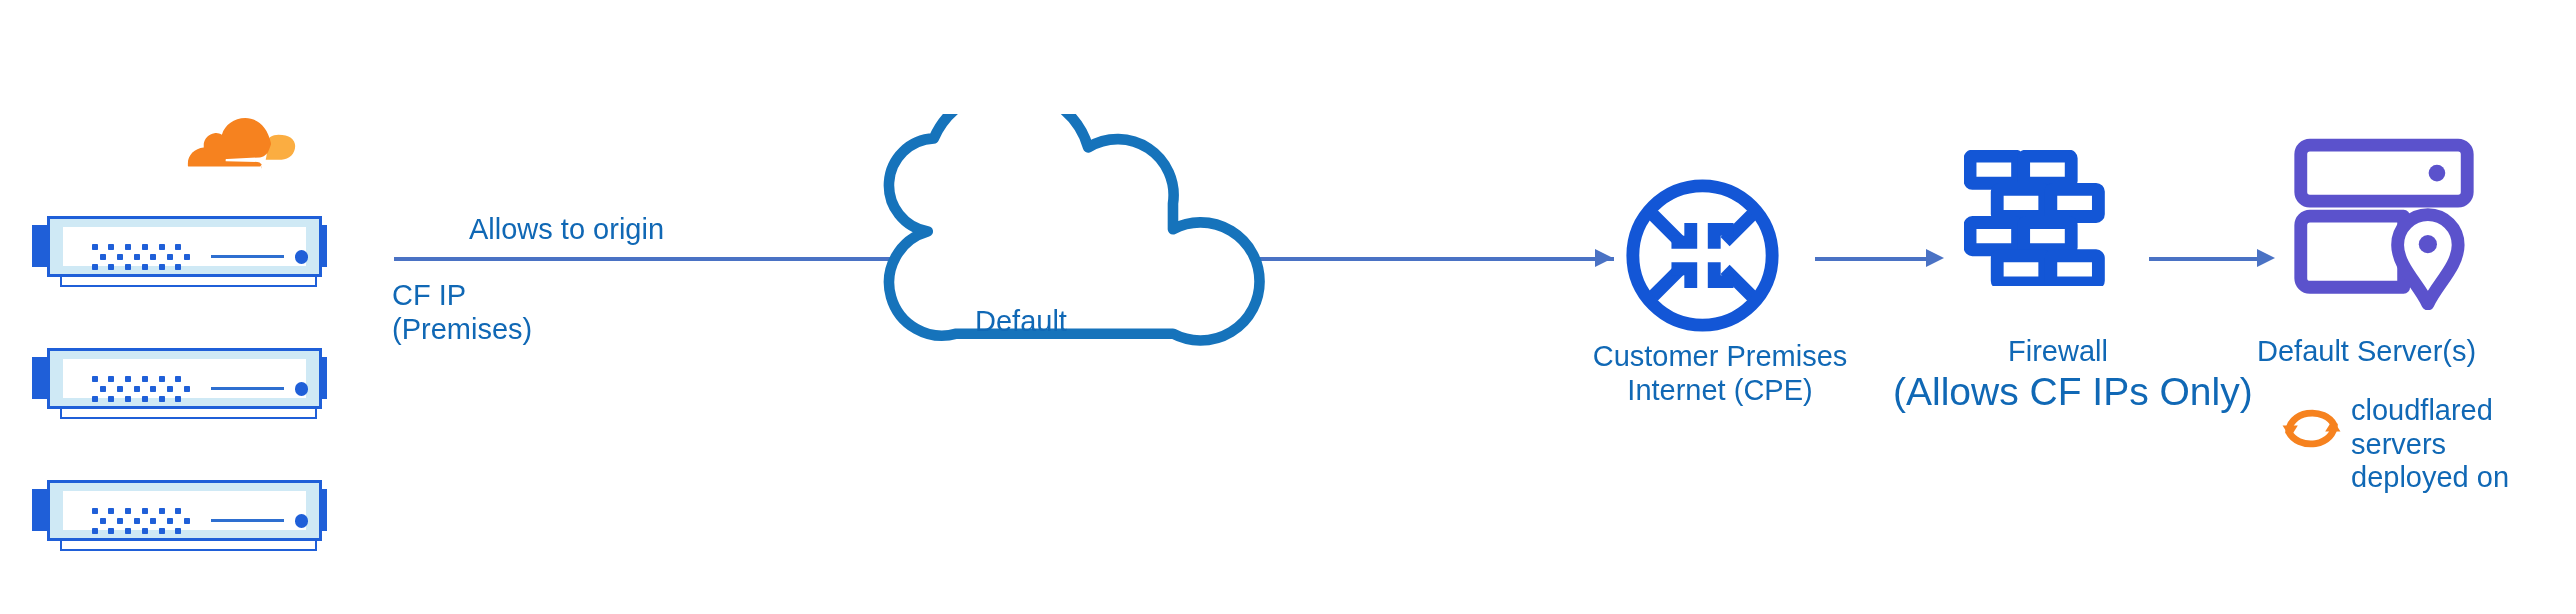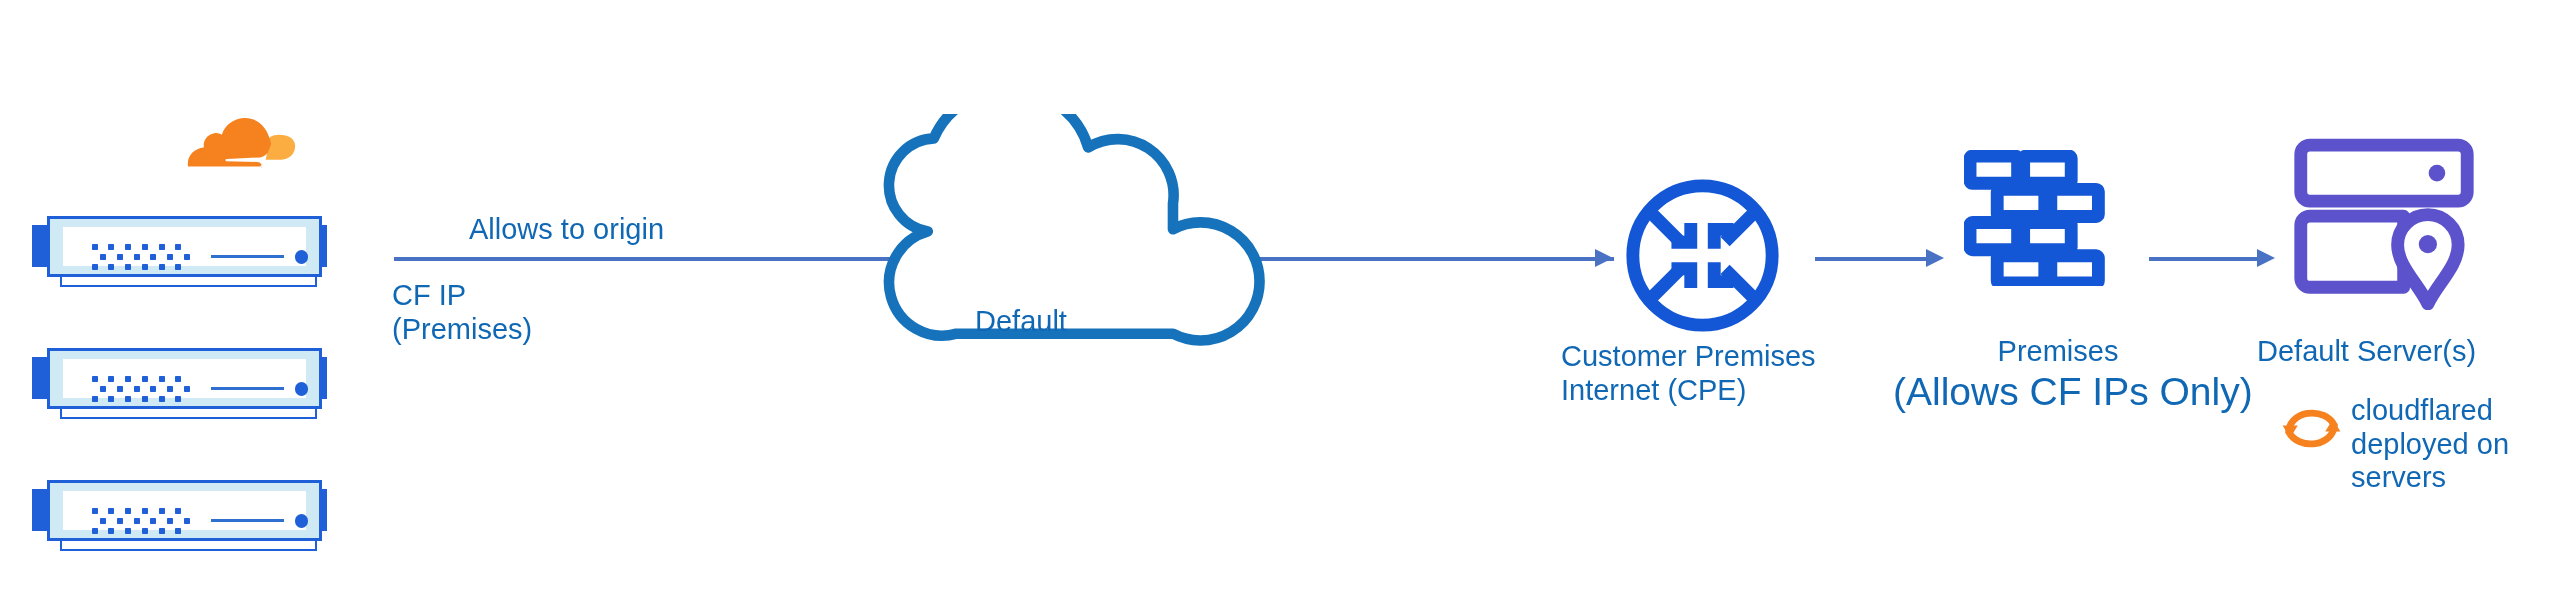--- a/index.html
+++ b/index.html
@@ -166,20 +166,21 @@
   }
   #label-internet {
     left: 975px;
     top: 305px;
     font-size: 29px;
   }
   #label-cpe {
     left: 1561px;
     top: 340px;
     font-size: 29px;
+    text-align: center;
     width: 318px;
   }
   #label-firewall {
     left: 1893px;
     top: 335px;
     font-size: 29px;
     text-align: center;
     width: 330px;
   }
   #label-origin {
@@ -378,21 +379,21 @@
         <rect x="44" y="52" width="63" height="36" rx="3"></rect>
         <rect x="115" y="52" width="63" height="36" rx="3"></rect>
         <rect x="8" y="96" width="63" height="36" rx="3"></rect>
         <rect x="79" y="96" width="63" height="36" rx="3"></rect>
         <rect x="44" y="140" width="63" height="36" rx="3"></rect>
         <rect x="115" y="140" width="63" height="36" rx="3"></rect>
       </g>
     </svg>
   </div>
   <div class="abs" id="label-firewall">
-    <div class="label" style="font-size:29px">Premises</div>
+    <div class="label" style="font-size:29px">Firewall</div>
     <div class="label" style="font-size:39px">(Allows CF IPs Only)</div>
   </div>
 
   <div class="abs flow-line" style="left:2149px; top:257px; width:110px;"></div>
   <div class="abs flow-head" style="left:2257px; top:249px;"></div>
 
   <div class="abs" id="origin-icon">
     <svg viewBox="0 0 240 230" width="182" height="174" xmlns="http://www.w3.org/2000/svg">
 
       <rect x="10" y="12" width="220" height="74" rx="12" fill="#ffffff" stroke="#5b52cc" stroke-width="17"></rect>
@@ -411,18 +412,18 @@
       <g fill="none" stroke="#f6821f" stroke-width="9" stroke-linecap="butt">
         <path d="M14 50 A31 25 0 0 1 74 40"></path>
         <path d="M74 38 A31 25 0 0 1 14 48"></path>
       </g>
       <polygon points="6,40 26,40 16,56" fill="#f6821f"></polygon>
       <polygon points="82,48 62,48 72,32" fill="#f6821f"></polygon>
     </svg>
   </div>
   <div class="abs" id="label-cloudflared">
     <div class="label" style="font-size:29px">cloudflared</div>
+    <div class="label" style="font-size:29px">servers</div>
     <div class="label" style="font-size:29px">deployed on</div>
-    <div class="label" style="font-size:29px">servers</div>
   </div>
 
 </div>
 
 
 </body></html>

